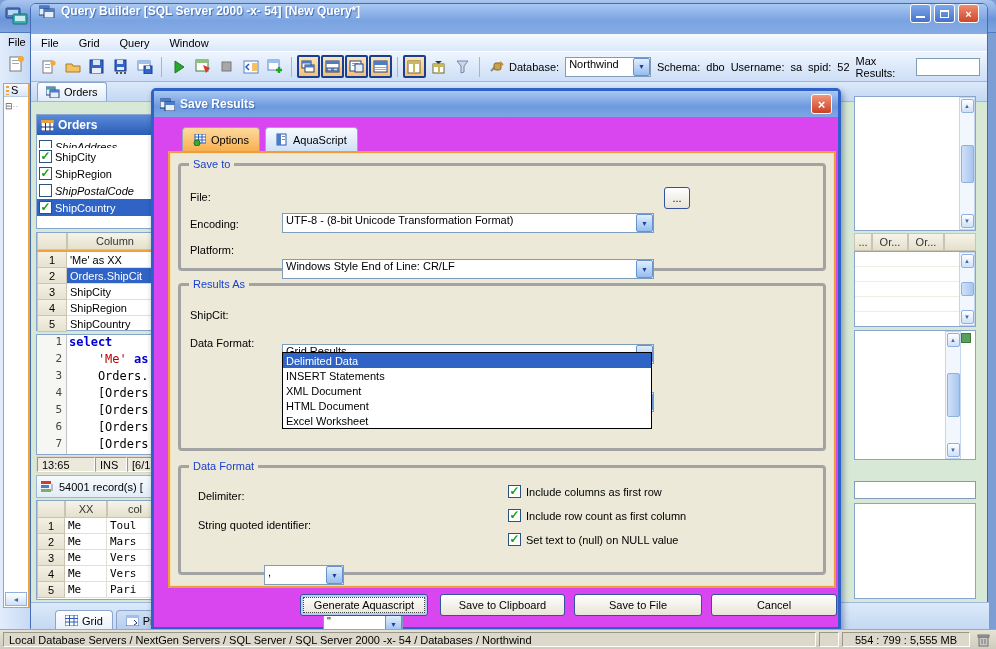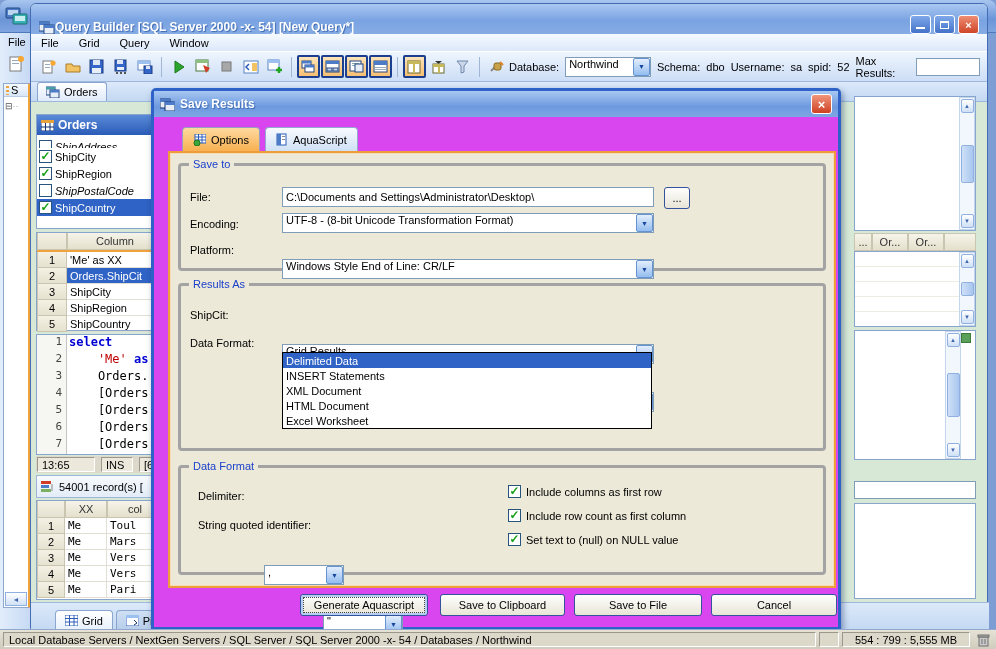--- a/index.html
+++ b/index.html
@@ -14,21 +14,21 @@
 .outer-titlebar{left:0;top:0;width:996px;height:33px;background:linear-gradient(#a9c6f0,#6b95d8 60%,#7fa5e0);border-bottom:1px solid #4f79bd;border-radius:8px 8px 0 0}
 .left-strip{left:0;top:33px;width:34px;height:596px;background:linear-gradient(90deg,#e2edfc,#c3d7f2);z-index:3}
 .servers-panel{left:3px;top:50px;width:28px;height:525px;background:#fff;border:1px solid #8fa8cc;border-right:3px solid #f0a23c}
 .servers-head{height:13px;background:linear-gradient(#f6fafe,#d9e6f7);border-bottom:1px solid #b9cce6;display:flex;align-items:center;padding:0 2px;gap:2px}
 .grip-dots{width:3px;height:9px;background:repeating-linear-gradient(#f0a23c 0 2px,transparent 2px 4px)}
 .orange-tab{left:2px;top:604px;width:30px;height:23px;background:linear-gradient(#fcd9a2,#f2a944);border:1px solid #c07f22;border-radius:0 0 10px 10px;z-index:4}
 .statusbar{left:0;top:629px;width:996px;height:20px;background:linear-gradient(#e6e3d6,#cfccbe);border-top:1px solid #8fa8cc;z-index:55;display:flex;align-items:center;padding:2px 3px;gap:3px}
 .sb-cell{height:15px;border:1px solid;border-color:#9a988a #fff #fff #9a988a;background:#dcd9cb;display:flex;align-items:center;padding:0 5px;overflow:hidden;white-space:nowrap}
 
 .qbwin{left:30px;top:3px;width:958px;height:626px;border:1px solid #446cb4;border-radius:6px 6px 0 0;background:#d7e9d6;z-index:5}
-.qb-titlebar{left:0;top:0;width:100%;height:30px;background:linear-gradient(#a9c8f2,#7aa3e2 55%,#86ace4);border-radius:5px 5px 0 0;display:flex;align-items:flex-end;padding:0 8px;}
+.qb-titlebar{left:0;top:0;width:100%;height:30px;background:linear-gradient(#a9c8f2,#7aa3e2 55%,#86ace4);border-radius:5px 5px 0 0;display:flex;align-items:flex-start;padding:0 8px;gap:6px}
 .qb-title{font-size:12px;font-weight:bold;color:#fff;text-shadow:1px 1px 1px #3c68b0}
 .winbtn{width:21px;height:19px;border:1px solid #fff;border-radius:3px;display:flex;align-items:center;justify-content:center;color:#fff;font-weight:bold}
 .winbtn.min,.winbtn.max{background:linear-gradient(#7fa8ea,#4572c8)}
 .winbtn.close{background:linear-gradient(#ee8d72,#cf4528)}
 .menubar{left:0;top:30px;width:100%;height:17px;background:linear-gradient(#f6faff,#dbe8fa);display:flex;align-items:center}
 .menu-item{padding:0 10px;height:100%;display:flex;align-items:center}
 .toolbar{left:0;top:47px;width:100%;height:31px;background:linear-gradient(#eef5fe,#cddef6);border-top:1px solid #fff;border-bottom:1px solid #9db8dc;display:flex;align-items:center;padding:0 6px;gap:1px}
 .ti{width:23px;height:23px;display:flex;align-items:center;justify-content:center;border-radius:2px;flex:none}
 .ti.tg{background:linear-gradient(#fde4bb,#f8bf71);border:2px solid #1c3e8e}
 .tsep{width:1px;height:20px;background:#9fb6d4;margin:0 4px;flex:none}
@@ -377,21 +377,21 @@
       <div class="sqlline" style="height:17px"><span class="kw">select</span></div>
       <div class="sqlline" style="height:17px"><span class="str">    'Me'</span><span class="kw"> as</span></div>
       <div class="sqlline" style="height:17px">    Orders.</div>
       <div class="sqlline" style="height:17px">    [Orders</div>
       <div class="sqlline" style="height:17px">    [Orders</div>
       <div class="sqlline" style="height:17px">    [Orders</div>
       <div class="sqlline" style="height:17px">    [Orders</div>
     </div>
   </div>
 
-  <div class="r" style="left:5px;top:452px;width:128px;height:17px;display:flex;gap:6px;background:#dcd9cb;padding:1px">
+  <div class="r" style="left:5px;top:452px;width:128px;height:17px;display:flex;gap:0;background:#dcd9cb;padding:1px">
     <span class="statcell" style="width:58px">13:65</span>
     <span class="statcell" style="width:32px">INS</span>
     <span class="statcell" style="flex:1">[6/15,</span>
   </div>
 
   <div class="r" style="left:5px;top:471px;width:128px;height:23px;background:linear-gradient(#f7fafd,#e3ecf7);border:1px solid #9db6d8;display:flex;align-items:center;gap:4px;padding:0 3px">
     <svg width="15" height="14">
         <rect x="1" y="1" width="10" height="3" fill="#d23c28"></rect>
         <rect x="1" y="5" width="8" height="3" fill="#4c7cc8"></rect>
         <rect x="1" y="9" width="10" height="3" fill="#7ab060"></rect>
@@ -514,21 +514,20 @@
       <span>AquaScript</span>
     </span>
   </div>
 
   <div class="r obox"></div>
 
   <div class="fs" style="left:24px;top:72px;width:648px;height:108px">
     <span class="lg">Save to</span>
   </div>
   <span class="r" style="left:36px;top:100px">File:</span>
-  <div class="r txtin flex clip" style="left:128px;top:96px;width:372px;height:20px;padding:0 3px">C:\Documents and Settings\Administrator\Desktop\</div>
   <div class="r xpbtn" style="left:510px;top:96px;width:26px">...</div>
   <span class="r" style="left:36px;top:127px">Encoding:</span>
   <div class="r combo" style="left:128px;top:122px;width:372px;height:20px">
     <span class="clip">UTF-8 - (8-bit Unicode Transformation Format)</span>
     <span class="arw">▼</span>
   </div>
   <span class="r" style="left:36px;top:153px">Platform:</span>
   <div class="r combo" style="left:128px;top:148px;width:372px;height:20px">
     <span class="clip">Windows Style End of Line: CR/LF</span>
     <span class="arw">▼</span>

